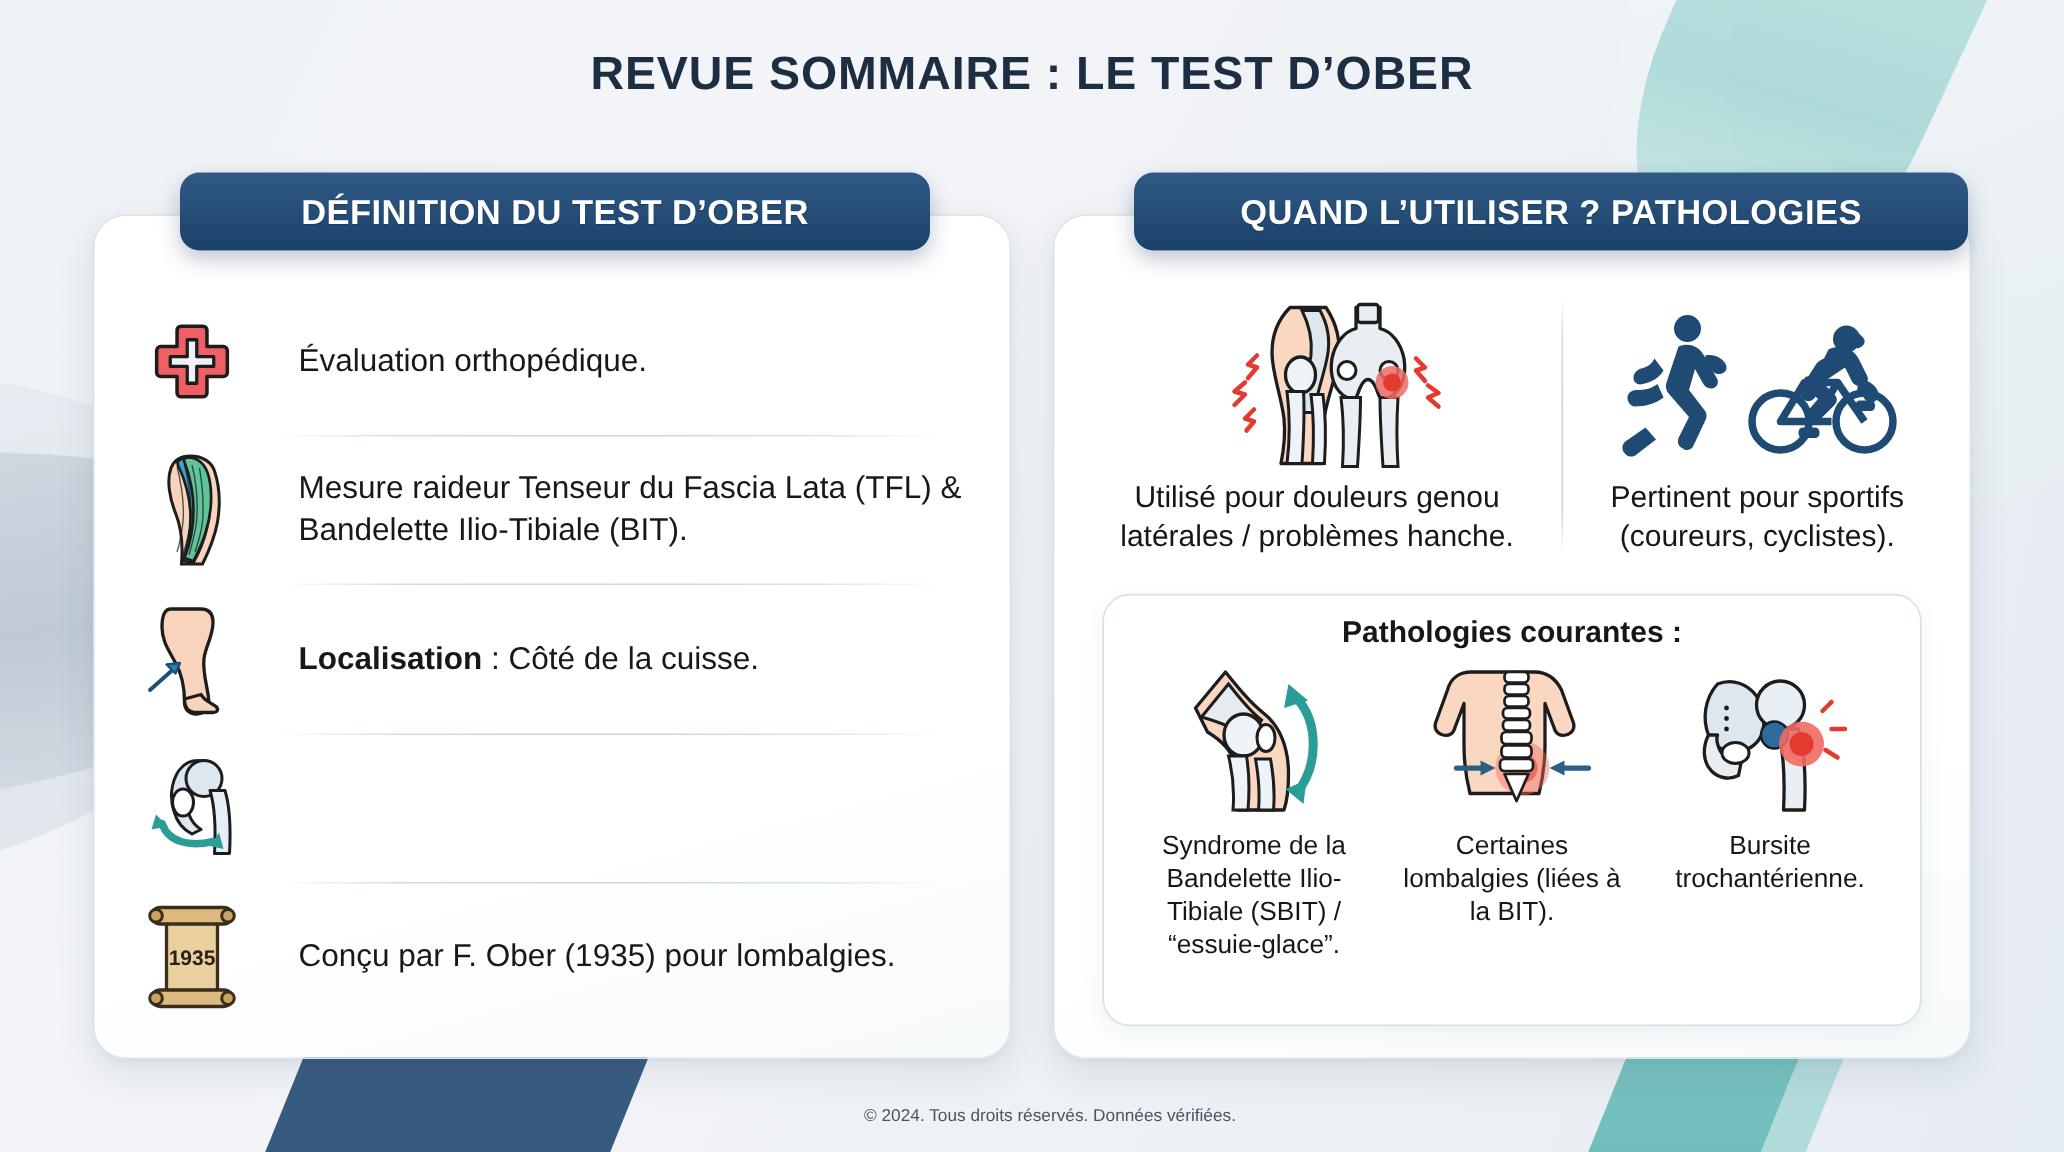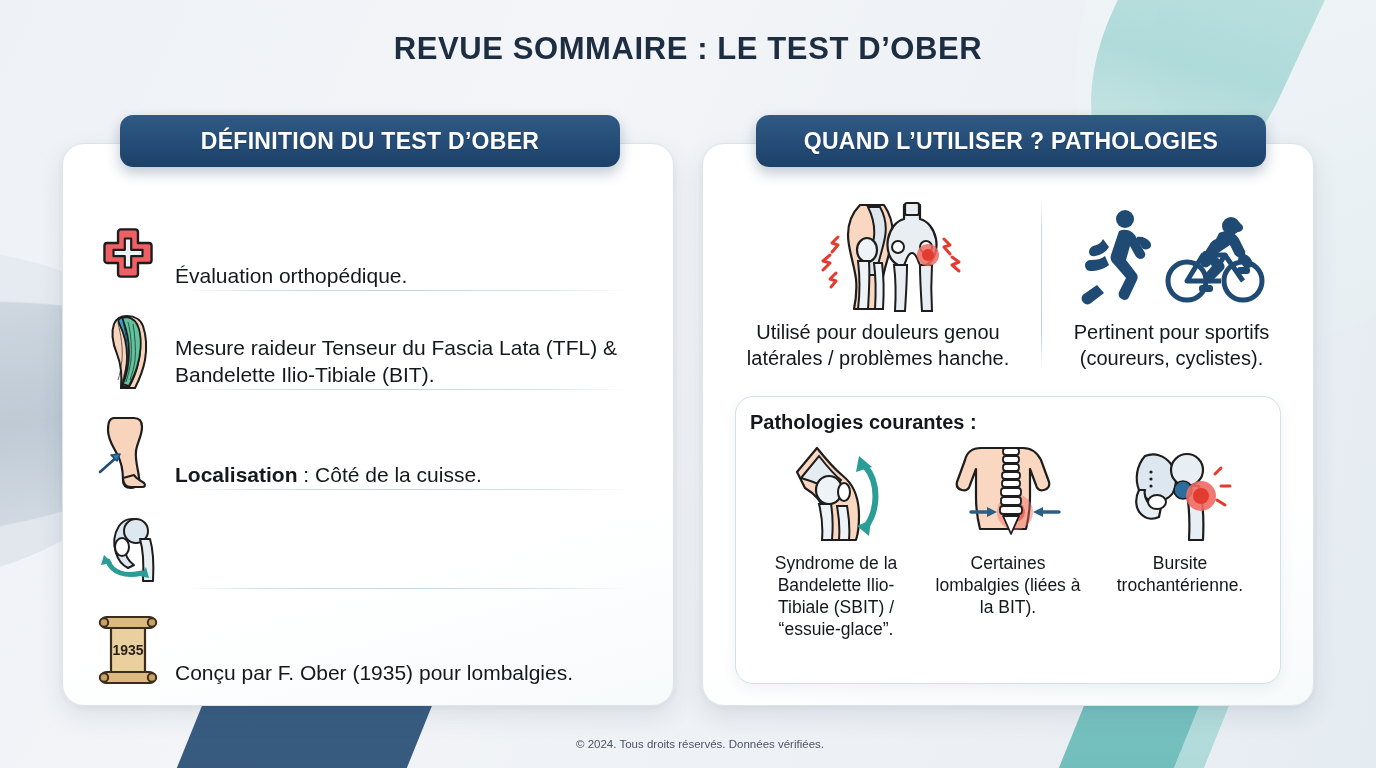--- a/index.html
+++ b/index.html
@@ -140,34 +140,34 @@
     display: flex;
     align-items: center;
     justify-content: center;
     font-size: 23px;
     font-weight: bold;
     letter-spacing: .3px;
     box-shadow: 0 6px 14px rgba(25,55,90,0.28);
     text-shadow: 0 1px 1px rgba(0,0,0,0.25);
   }
   #badge-left  { left: 57px; width: 500px; }
-  #badge-right { left: 53px; width: 510px; }
+  #badge-right { left: 53px; width: 556px; }
 
   
   .def-list {
     position: absolute;
     top: 48px; left: 0; right: 0; bottom: 18px;
     padding: 0 26px 0 30px;
     display: flex;
     flex-direction: column;
   }
   .def-row {
     display: flex;
-    align-items: flex-end;
-    gap: 12px;
+    align-items: center;
+    gap: 36px;
     flex: 1;
     min-height: 0;
   }
   .def-sep {
     height: 1px;
     margin: 0 18px 0 92px;
     background: linear-gradient(90deg, rgba(210,225,235,0) 0%, #cfdee8 18%, #c6d6e2 50%, #d6e6ee 82%, rgba(210,225,235,0) 100%);
     flex: 0 0 1px;
   }
   .def-icon {
@@ -226,20 +226,21 @@
     left: 32px; right: 32px;
     top: 252px;
     height: 288px;
     background: #ffffff;
     border: 1px solid #cfe2e4;
     border-radius: 18px;
     box-shadow: 0 4px 14px rgba(40,70,95,0.07);
     padding: 14px 14px 10px;
   }
   .patho-title {
+    text-align: center;
     font-size: 20px;
     font-weight: bold;
     color: #14181c;
     margin-bottom: 6px;
   }
   .patho-grid {
     display: flex;
     height: 228px;
   }
   .patho-col {

